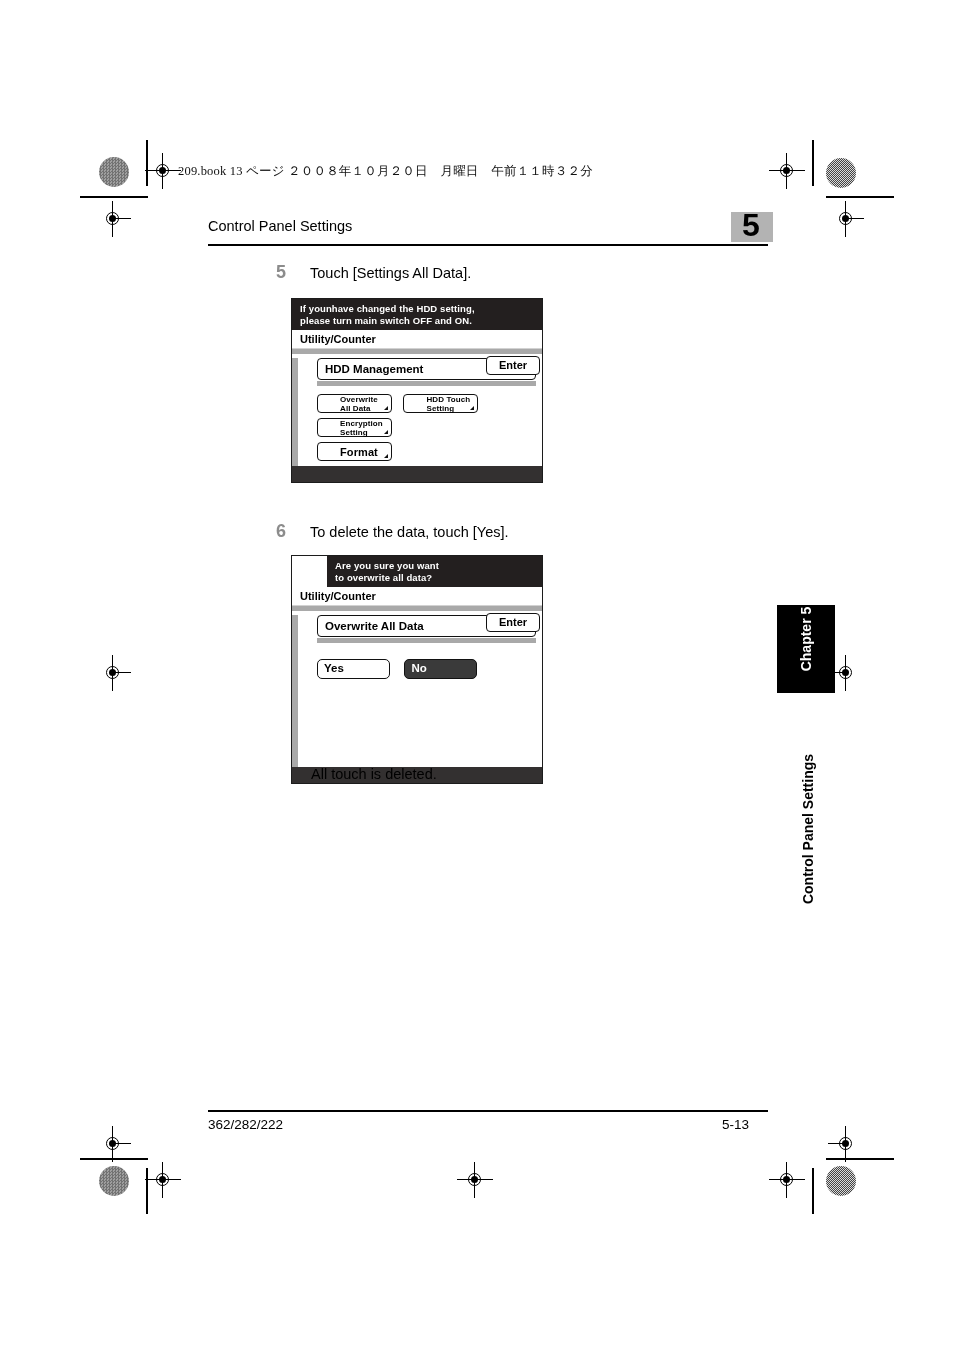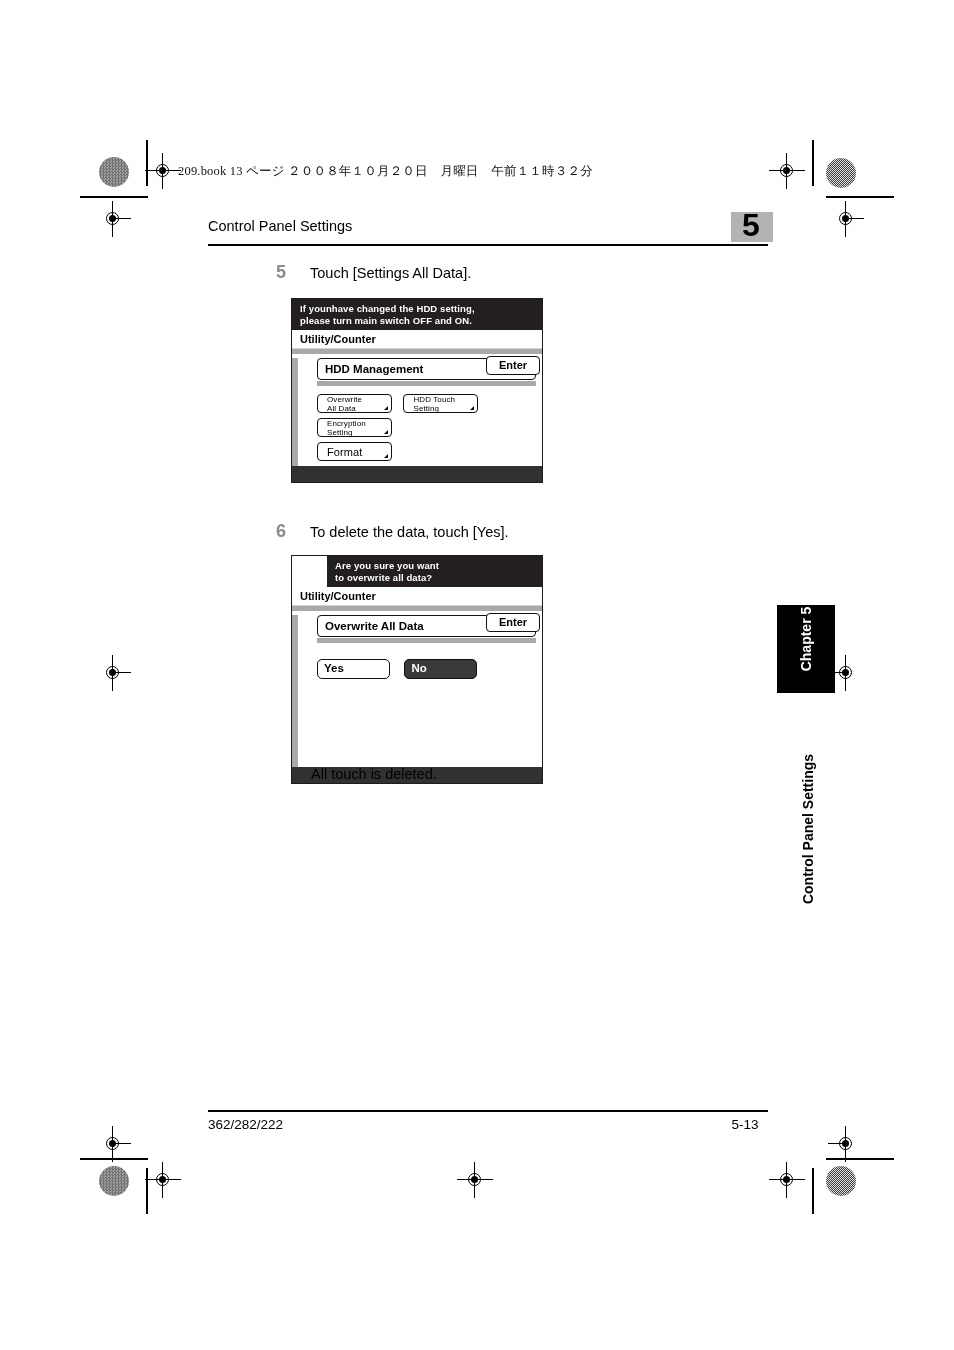--- a/index.html
+++ b/index.html
@@ -237,24 +237,24 @@
     height: 19px;
     margin: 0 7px 5px 0;
     border: 1.5px solid #111;
     border-radius: 4px;
     background: #fff;
     box-sizing: border-box;
     vertical-align: top;
   }
   .tile .t-label {
     position: absolute;
-    left: 9px;
+    left: 22px;
     top: 1px;
     font-size: 8px;
-    font-weight: normal;
+    font-weight: bold;
     line-height: 8.5px;
     color: #000;
     letter-spacing: .1px;
     white-space: pre-line;
   }
   .tile .corner {
     position: absolute;
     right: 3px;
     bottom: 2px;
     width: 0; height: 0;
@@ -366,21 +366,21 @@
     left: 208px;
     top: 1117px;
     font-size: 13.5px;
     color: #000;
   }
   .footer-right {
     position: absolute;
     left: 722px;
     top: 1117px;
     width: 46px;
-    text-align: center;
+    text-align: left;
     font-size: 13.5px;
     color: #000;
   }
 </style>
 </head>
 <body>
 
 <div class="cropline" style="left:80px; top:196px; width:68px; height:2px;"></div>
 <div class="reg half-right" style="left:100px; top:206px;">
   <span class="vl"></span>

